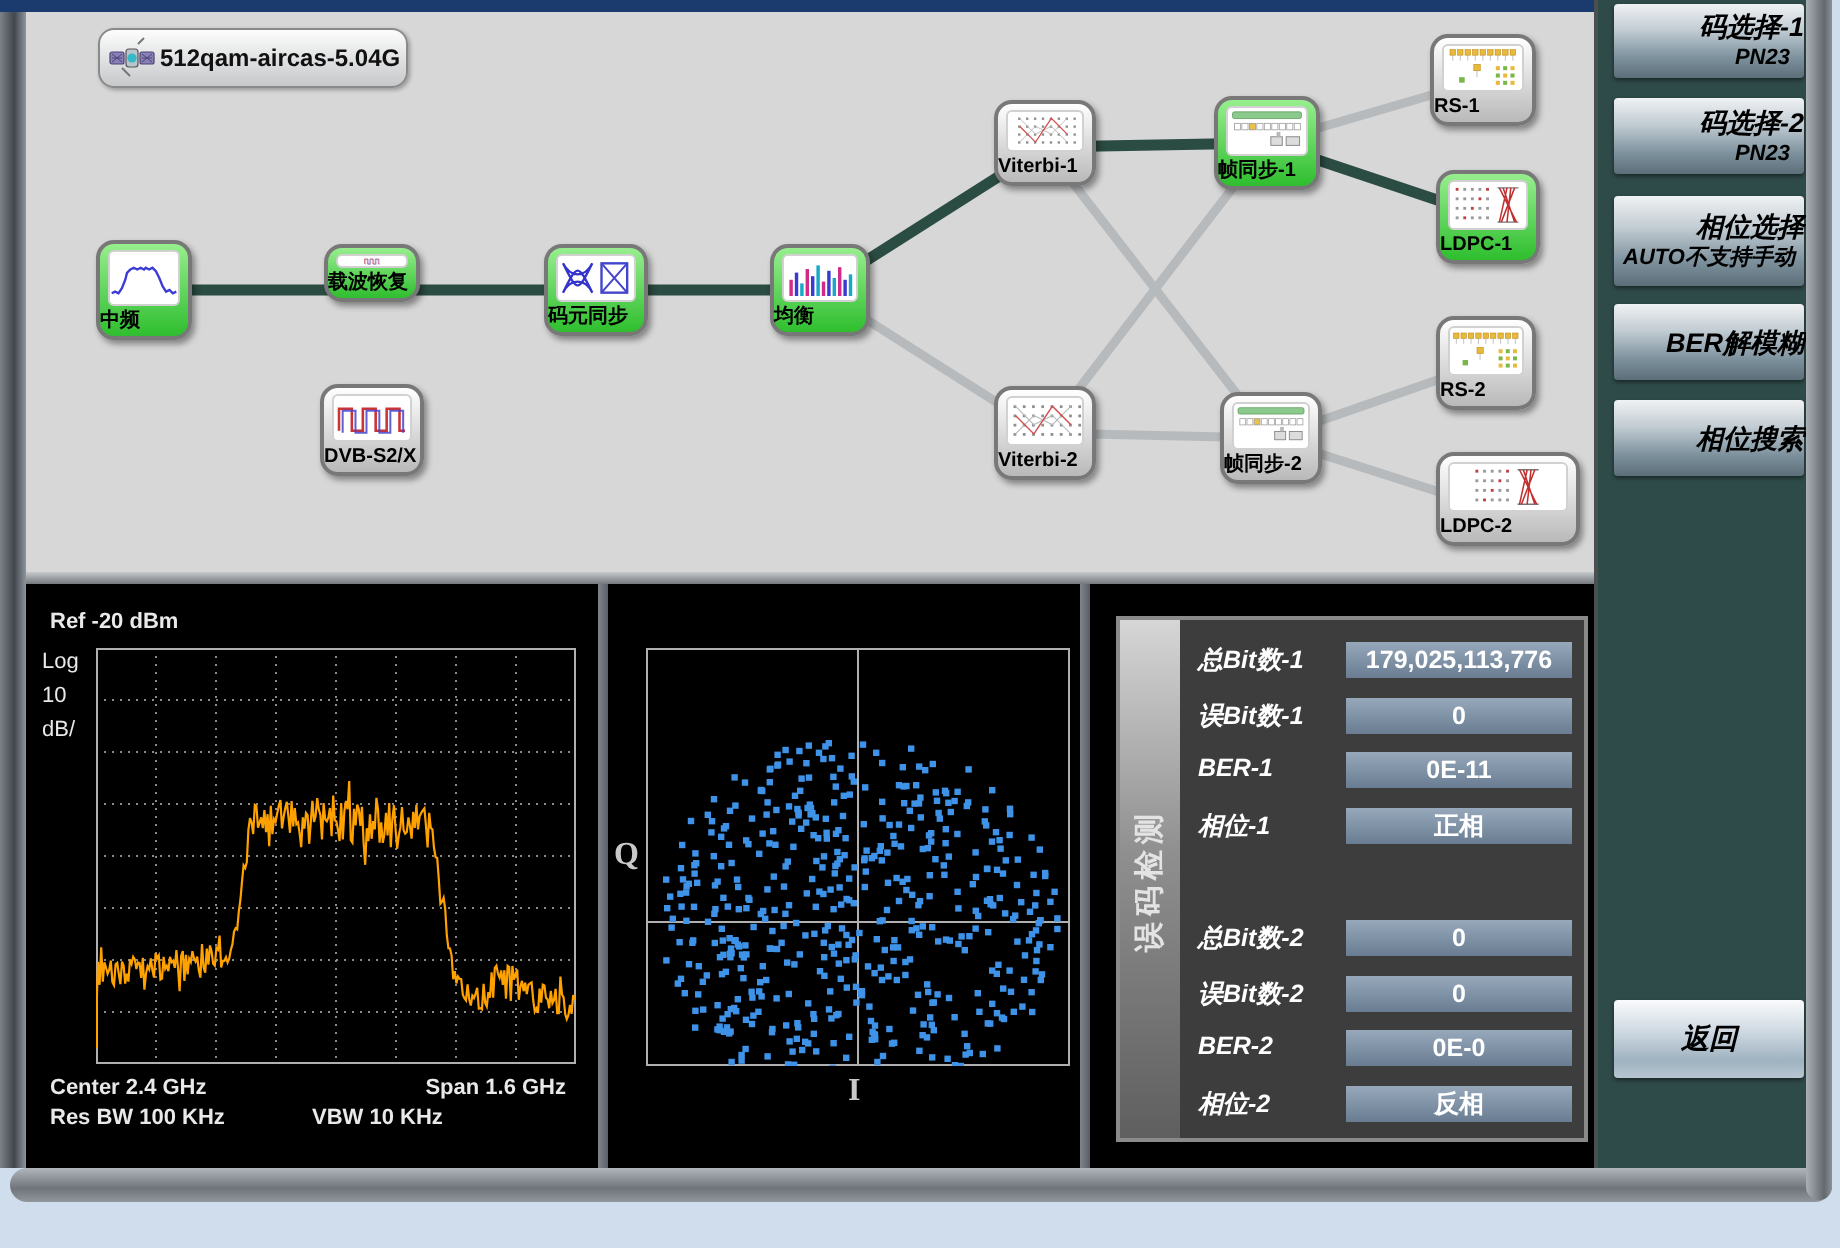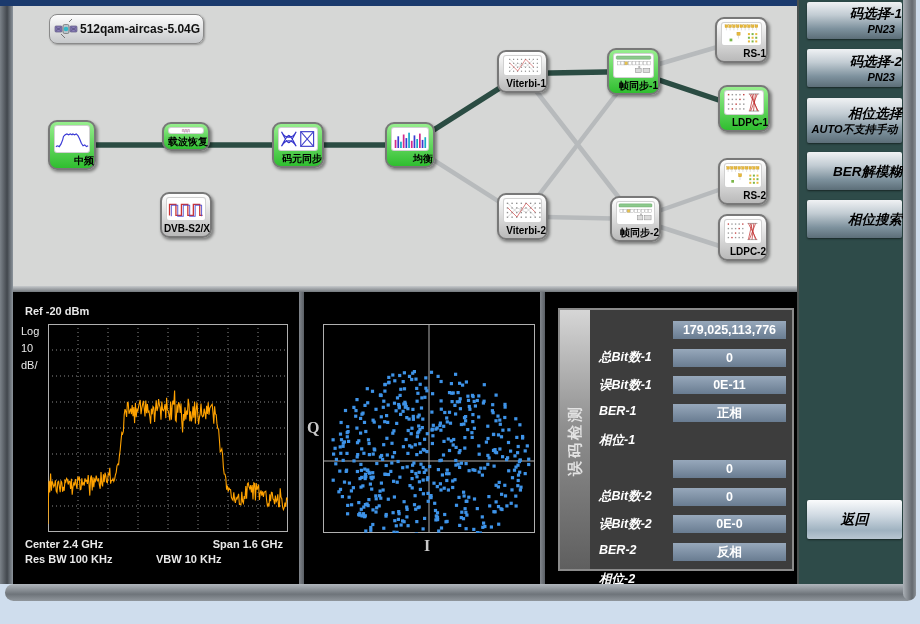--- a/index.html
+++ b/index.html
@@ -17,21 +17,21 @@
 
   
   .diagram{position:absolute;left:13px;top:6px;width:784px;height:280px;background:#d6d7d6;}
   .edges{position:absolute;left:0;top:0;}
   .node{position:absolute;display:flex;flex-direction:column;border:2px solid #787878;border-radius:9px;
     box-shadow:1.5px 2px 3px rgba(0,0,0,.4);box-sizing:border-box;}
   .node.green{background:linear-gradient(180deg,#97ee8e,#2fbe2f);}
   .node.gray{background:linear-gradient(180deg,#ffffff,#b9b9b9);}
   .node-icon{flex:1;margin:3px 4px 0;background:#fff;border-radius:3px;border:1px solid rgba(0,0,0,.18);overflow:hidden;}
   .node-icon svg{width:100%;height:100%;display:block;}
-  .node-label{height:15px;line-height:15px;text-align:right;font-size:10px;font-weight:bold;color:#000;white-space:nowrap;}
+  .node-label{height:15px;line-height:15px;text-align:left;font-size:10px;font-weight:bold;color:#000;white-space:nowrap;}
   .title-btn{position:absolute;left:36px;top:8px;width:155px;height:30px;border:1px solid #8a8a8a;border-radius:8px;
     background:linear-gradient(180deg,#fdfdfd,#c6c8ca);display:flex;align-items:center;gap:2px;padding:0 4px;box-sizing:border-box;
     box-shadow:1px 1px 2px rgba(0,0,0,.3);}
   .title-btn svg{width:24px;height:24px;flex:0 0 auto;}
   .title-btn span{font-size:12px;font-weight:bold;color:#111;white-space:nowrap;}
 
   
   .hdivider{position:absolute;left:13px;top:286px;width:784px;height:6px;
     background:linear-gradient(180deg,#c6c9cc,#74797e);}
   .vdivider{position:absolute;top:292px;height:292px;width:5px;background:linear-gradient(90deg,#81868c,#5a5f65);}
@@ -51,21 +51,21 @@
   .axis-label{position:absolute;color:#c9c9c9;font-family:"Liberation Serif",serif;font-size:16px;font-weight:bold;}
 
   .ber-box{position:absolute;left:13px;top:16px;width:236px;height:263px;background:#3d3d3d;
     border:2px solid #8a8a8a;box-sizing:border-box;}
   .ber-side{position:absolute;left:0;top:0;bottom:0;width:30px;
     background:linear-gradient(180deg,#d6d6d6,#8f8f8f 45%,#5f5f5f);}
   .ber-side span{position:absolute;left:50%;top:50%;transform:translate(-50%,-50%) rotate(-90deg);
     color:#e3e3e3;font-size:15px;font-weight:bold;letter-spacing:3px;white-space:nowrap;}
   .ber-rows{position:absolute;left:30px;right:0;top:0;bottom:0;}
   .ber-row{position:absolute;left:0;right:0;height:20px;}
-  .ber-label{position:absolute;left:9px;top:1px;color:#fff;font-size:12.5px;font-weight:bold;font-style:italic;white-space:nowrap;margin-top:27px;}
+  .ber-label{position:absolute;left:9px;top:1px;color:#fff;font-size:12.5px;font-weight:bold;font-style:italic;white-space:nowrap;}
   .ber-value{position:absolute;right:6px;top:0;width:113px;height:18px;line-height:18px;text-align:center;
     background:linear-gradient(180deg,#97a8bb,#697c91);color:#fff;font-size:12.5px;font-weight:bold;}
 
   
   .sidebar{position:absolute;left:797px;top:0;width:106px;height:584px;background:#2e4b49;border-left:2px solid #49504f;box-sizing:border-box;}
   .side-btn{position:absolute;left:8px;width:95px;border-radius:2px;cursor:default;
     background:linear-gradient(180deg,#f0f2f4,#c2ccd3 35%,#7e929e 72%,#5c6e78);
     display:flex;flex-direction:column;justify-content:center;box-shadow:0 1px 2px rgba(0,0,0,.5);}
   .sb-title{text-align:right;font-size:13.5px;font-weight:bold;font-style:italic;color:#000;line-height:17px;}
   .sb-sub{font-size:11px;font-weight:bold;font-style:italic;color:#000;line-height:14px;text-align:center;}
@@ -382,21 +382,21 @@
             <rect x="31" y="15" width="2.2" height="2.2" fill="#e8b93a"></rect>
             <rect x="35" y="15" width="2.2" height="2.2" fill="#7ab648"></rect>
             <rect x="27" y="19" width="2.2" height="2.2" fill="#e8b93a"></rect>
             <rect x="31" y="19" width="2.2" height="2.2" fill="#7ab648"></rect>
             <rect x="35" y="19" width="2.2" height="2.2" fill="#e8b93a"></rect>
             <rect x="7" y="17" width="3" height="3" fill="#7ab648"></rect>
           </svg>
         </div>
         <div class="node-label">RS-2</div>
       </div>
-      <div class="node gray" style="left: 705px; top: 208px; width: 50px; height: 47px;">
+      <div class="node gray" style="left: 705px; top: 220px; width: 72px; height: 47px;">
         <div class="node-icon">
           <svg viewBox="0 0 40 24">
             <rect x="3" y="3" width="1.5" height="1.5" fill="#c04040"></rect>
             <rect x="7" y="3" width="1.5" height="1.5" fill="#999"></rect>
             <rect x="11" y="3" width="1.5" height="1.5" fill="#999"></rect>
             <rect x="15" y="3" width="1.5" height="1.5" fill="#999"></rect>
             <rect x="19" y="3" width="1.5" height="1.5" fill="#c04040"></rect>
             <rect x="3" y="8" width="1.5" height="1.5" fill="#999"></rect>
             <rect x="7" y="8" width="1.5" height="1.5" fill="#999"></rect>
             <rect x="11" y="8" width="1.5" height="1.5" fill="#999"></rect>

